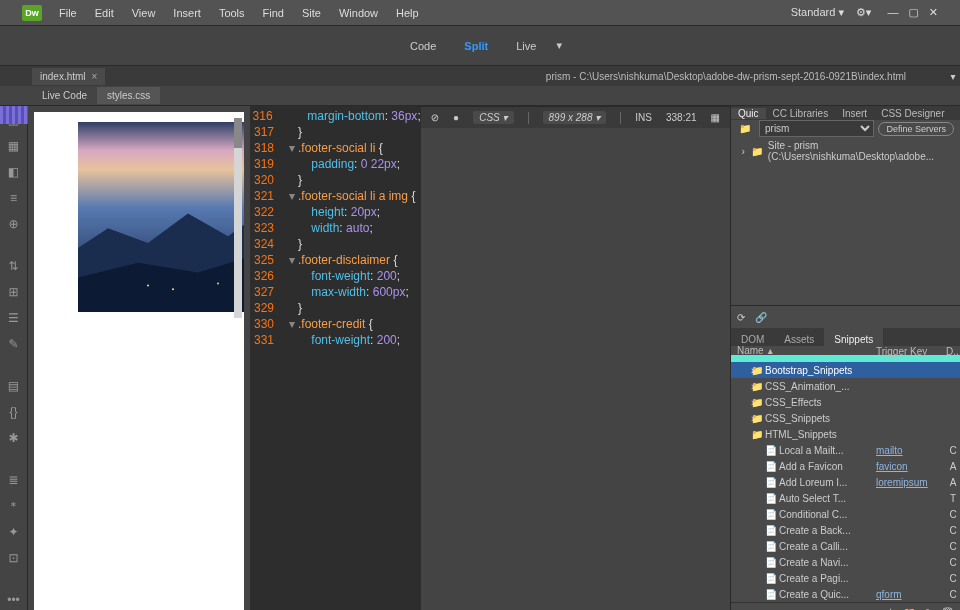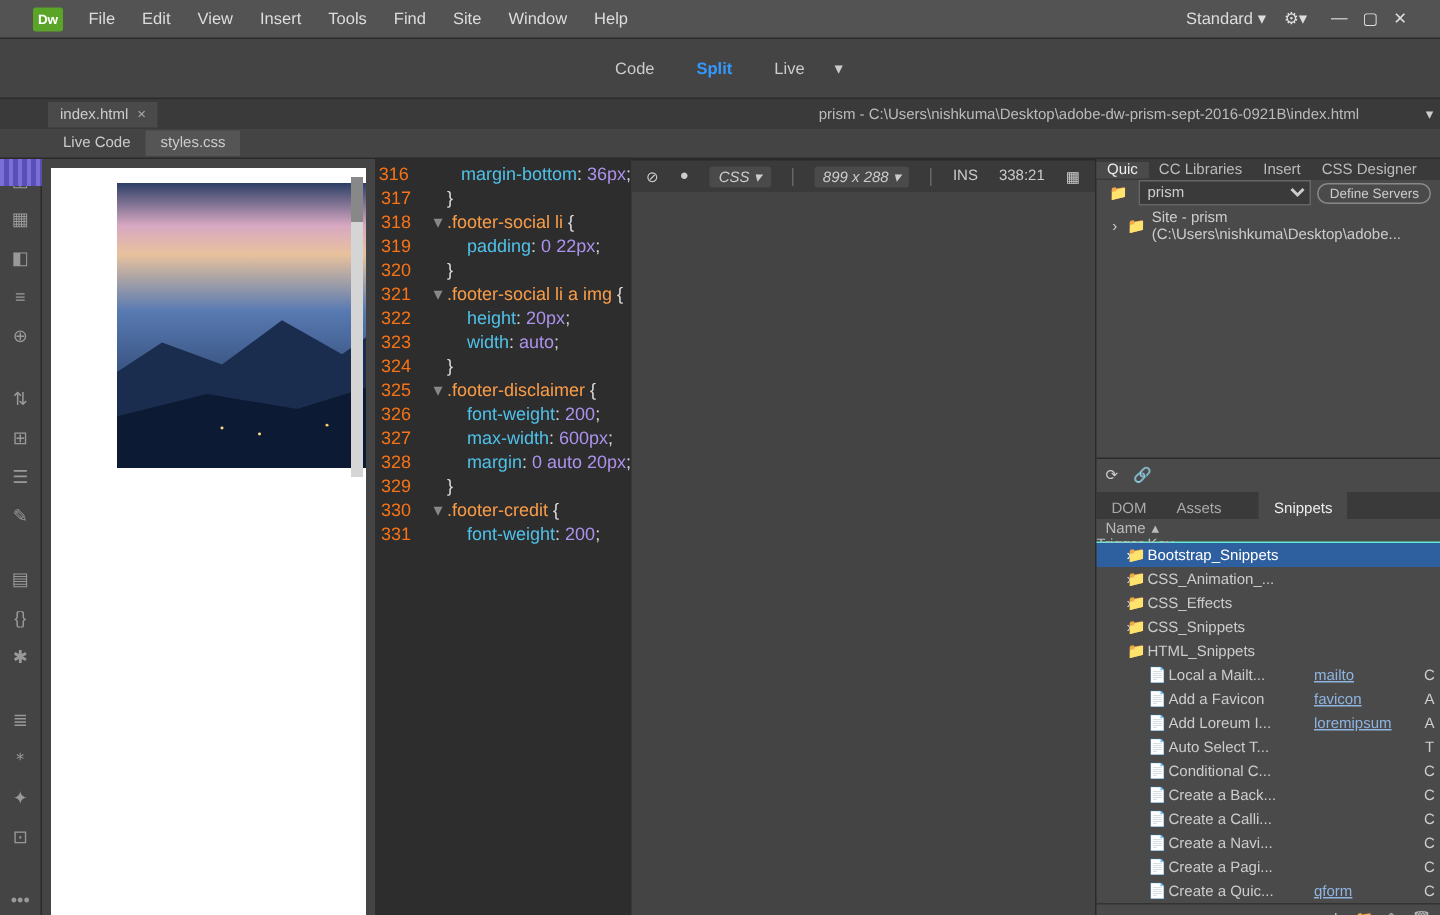--- a/index.html
+++ b/index.html
@@ -79,22 +79,22 @@
 .lf { padding:2px 8px; color:#bbb; display:flex; align-items:center; gap:3px; }
 .filetree { padding:2px 0; }
 .filetree .row { display:flex; align-items:center; padding:1px 8px; gap:4px; color:#ccc; }
 .filetree .arrow { width:10px; text-align:center; }
 .filetree .fic { width:14px; color:#5aa528; }
 
 .lower { flex:1; display:flex; flex-direction:column; border-top:1px solid #2a2a2a; margin-top:140px; }
 .lrow { height:22px; display:flex; align-items:center; padding:0 6px; gap:10px; }
 .ltabs { height:18px; display:flex; background:#3a3a3a; }
 .ltabs .t { padding:6px 10px; color:#aaa; cursor:pointer; }
-.ltabs .t.act { background:#4a4a4a; color:#eee;margin-left:15px; }
-.shead { height:16px; display:flex; background:#4a4a4a; border-bottom:1px solid #5eead4; color:#bbb; font-size:10px;flex-direction:column; }
+.ltabs .t.act { background:#4a4a4a; color:#eee; }
+.shead { height:16px; display:flex; background:#4a4a4a; border-bottom:7px solid #5eead4; color:#bbb; font-size:10px; }
 .shead .c1 { flex:1; padding-left:6px; display:flex; align-items:center; gap:4px; }
 .shead .c2 { width:70px; }
 .shead .c3 { width:14px; }
 .tree { flex:1; overflow:hidden; }
 .tree .tr { display:flex; align-items:center; height:16px; padding-left:4px; color:#ccc; }
 .tree .tr.sel { background:#2e5f9e; color:#fff; }
 .tree .ar { width:10px; text-align:center; }
 .tree .fic { width:14px; text-align:center; color:#d8b457; }
 .tree .fic.f { color:#ccc; }
 .tree .lbl { flex:1; white-space:nowrap; overflow:hidden; text-overflow:ellipsis; }
@@ -251,25 +251,20 @@
           <span class="ln">326</span>
           <span class="gut"></span>
           <span class="txt">    <span class="prop">font-weight</span><span class="punct">: </span><span class="val"><span class="num">200</span></span><span class="punct">;</span></span>
         </div>
         <div class="cl">
           <span class="ln">327</span>
           <span class="gut"></span>
           <span class="txt">    <span class="prop">max-width</span><span class="punct">: </span><span class="val"><span class="num">600px</span></span><span class="punct">;</span></span>
         </div>
         <div class="cl">
-          <span class="ln">328</span>
-          <span class="gut"></span>
-          <span class="txt">    <span class="prop">margin</span><span class="punct">: </span><span class="val"><span class="num">0</span> <span class="num">auto</span> <span class="num">20px</span></span><span class="punct">;</span></span>
-        </div>
-        <div class="cl">
           <span class="ln">329</span>
           <span class="gut"></span>
           <span class="txt"><span class="brace">}</span></span>
         </div>
         <div class="cl">
           <span class="ln">330</span>
           <span class="gut">▾</span>
           <span class="txt"><span class="sel">.footer-credit </span><span class="brace">{</span></span>
         </div>
         <div class="cl">

